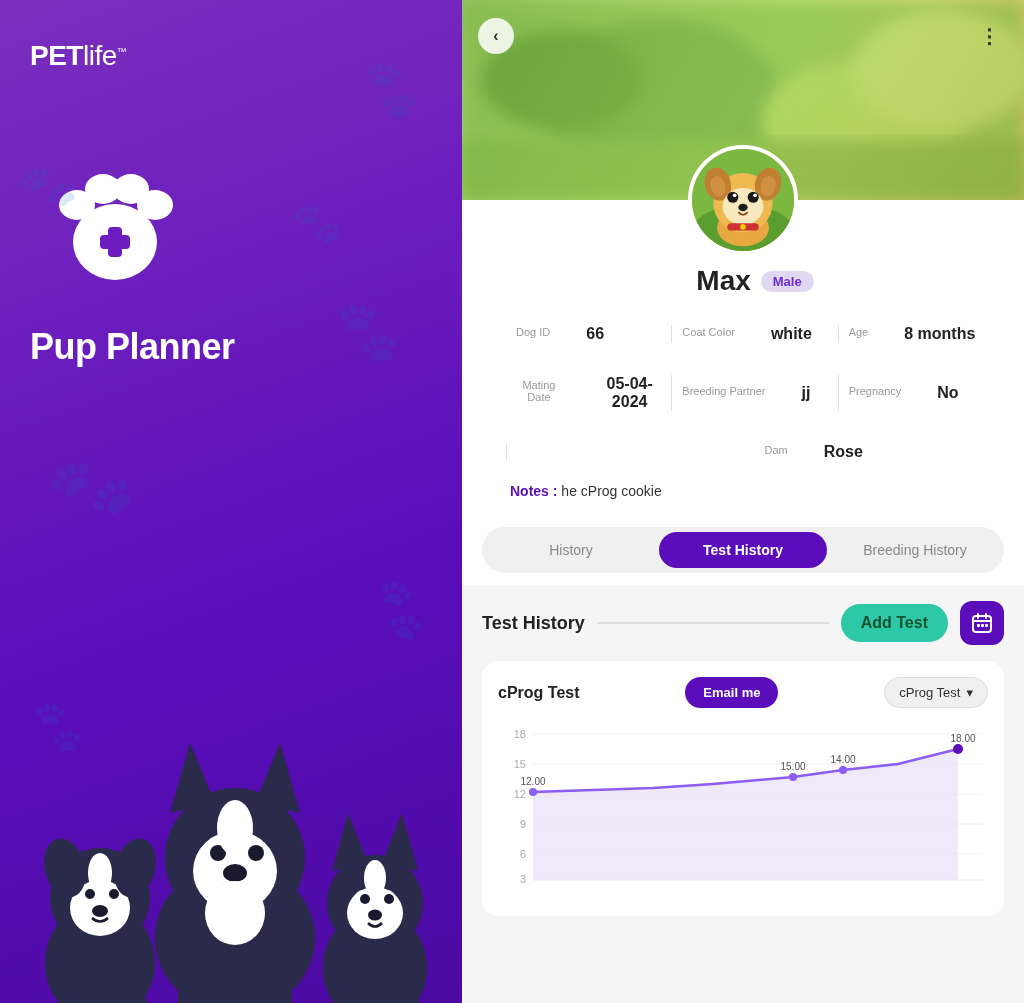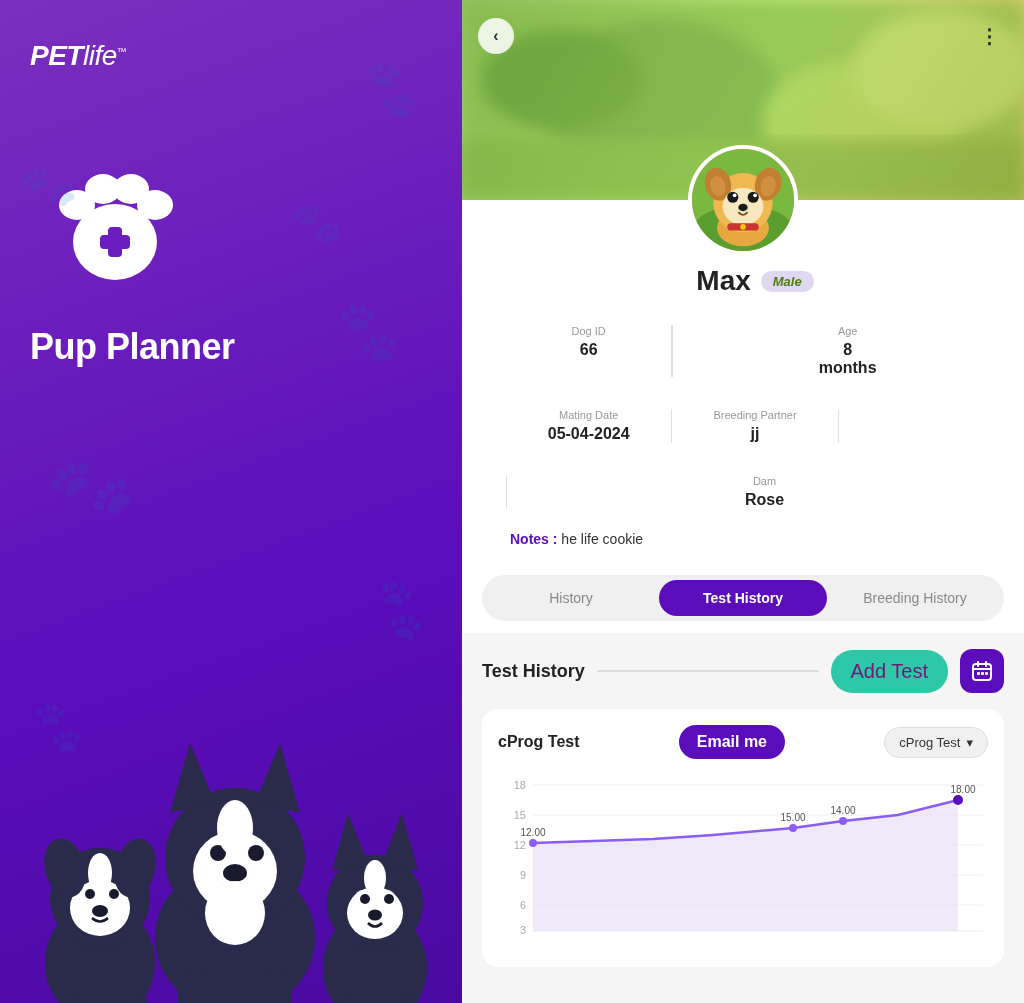--- a/index.html
+++ b/index.html
@@ -23,21 +23,20 @@
       padding: 40px 30px 0 30px;
       position: relative;
       overflow: hidden;
     }
 
     .logo-area {
       display: flex;
       align-items: center;
       gap: 6px;
       margin-bottom: 60px;
-      font-style: italic;
     }
 
     .logo-text {
       color: white;
       font-size: 28px;
       font-weight: 700;
       letter-spacing: -0.5px;
     }
 
     .logo-text span {
@@ -211,41 +210,41 @@
     }
 
     .pet-name {
       font-size: 28px;
       font-weight: 700;
       color: #222;
     }
 
     .gender-badge {
       background: #e0d8f0;
-      color: #4d7c0f;
+      color: #6d28d9;
       font-size: 13px;
       font-weight: 600;
       padding: 3px 12px;
       border-radius: 20px;
-      font-style: italic;
     }
 
     .info-grid {
       display: grid;
       grid-template-columns: 1fr 1px 1fr 1px 1fr;
       gap: 0;
       padding: 0 20px;
       margin-bottom: 16px;
     }
 
     .info-cell {
       display: flex;
-      flex-direction: column;
+      flex-direction: row;
       align-items: center;
       padding: 8px 10px;
+      gap: 36px;
     }
 
     .info-label {
       font-size: 11px;
       color: #999;
       margin-bottom: 4px;
       text-align: center;
     }
 
     .info-value {
@@ -343,26 +342,26 @@
     }
 
     .section-divider {
       flex: 1;
       height: 1.5px;
       background: #ddd;
     }
 
     .add-test-btn {
       background: #2DC8A8;
-      color: #701a75;
+      color: #14532d;
       border: none;
       padding: 10px 20px;
       border-radius: 25px;
-      font-size: 20px;
-      font-weight: 400;
+      font-size: 16px;
+      font-weight: 700;
       cursor: pointer;
     }
 
     .calendar-btn {
       background: #5B0DBB;
       color: white;
       border: none;
       width: 44px;
       height: 44px;
       border-radius: 12px;
@@ -392,21 +391,21 @@
       font-weight: 700;
       color: #222;
     }
 
     .email-me-btn {
       background: #5B0DBB;
       color: white;
       border: none;
       padding: 8px 18px;
       border-radius: 20px;
-      font-size: 16px;
+      font-size: 13px;
       font-weight: 600;
       cursor: pointer;
     }
 
     .test-type-dropdown {
       display: flex;
       align-items: center;
       gap: 6px;
       background: #f0f0f0;
       border: 1.5px solid #ddd;
@@ -612,51 +611,59 @@
       <span class="pet-name">Max</span>
       <span class="gender-badge">Male</span>
     </div>
 
     <div class="info-grid">
       <div class="info-cell">
         <span class="info-label">Dog ID</span>
         <span class="info-value">66</span>
       </div>
       <div class="divider-v"></div>
+      <div class="info-cell">
+        <span class="info-label">Coat Color</span>
+        <span class="info-value">white</span>
+      </div>
       <div class="divider-v"></div>
       <div class="info-cell">
         <span class="info-label">Age</span>
         <span class="info-value">8 months</span>
       </div>
     </div>
 
     <div class="info-grid-2">
       <div class="info-cell">
         <span class="info-label">Mating Date</span>
         <span class="info-value">05-04-2024</span>
       </div>
       <div class="divider-v"></div>
       <div class="info-cell">
         <span class="info-label">Breeding Partner</span>
         <span class="info-value">jj</span>
       </div>
       <div class="divider-v"></div>
+      <div class="info-cell">
+        <span class="info-label">Pregnancy</span>
+        <span class="info-value">No</span>
+      </div>
     </div>
 
     <div class="info-grid-sire">
       <div class="divider-v"></div>
       <div class="info-cell">
         <span class="info-label">Dam</span>
         <span class="info-value">Rose</span>
       </div>
     </div>
 
     <div class="notes-row">
       <span class="notes-label">Notes :</span>
-      <span>he life cookie</span>
+      <span>he cProg cookie</span>
     </div>
   </div>
 
   <div class="tabs-container">
     <div class="tabs-inner">
       <div class="tab">History</div>
       <div class="tab active">Test History</div>
       <div class="tab">Breeding History</div>
     </div>
   </div>

